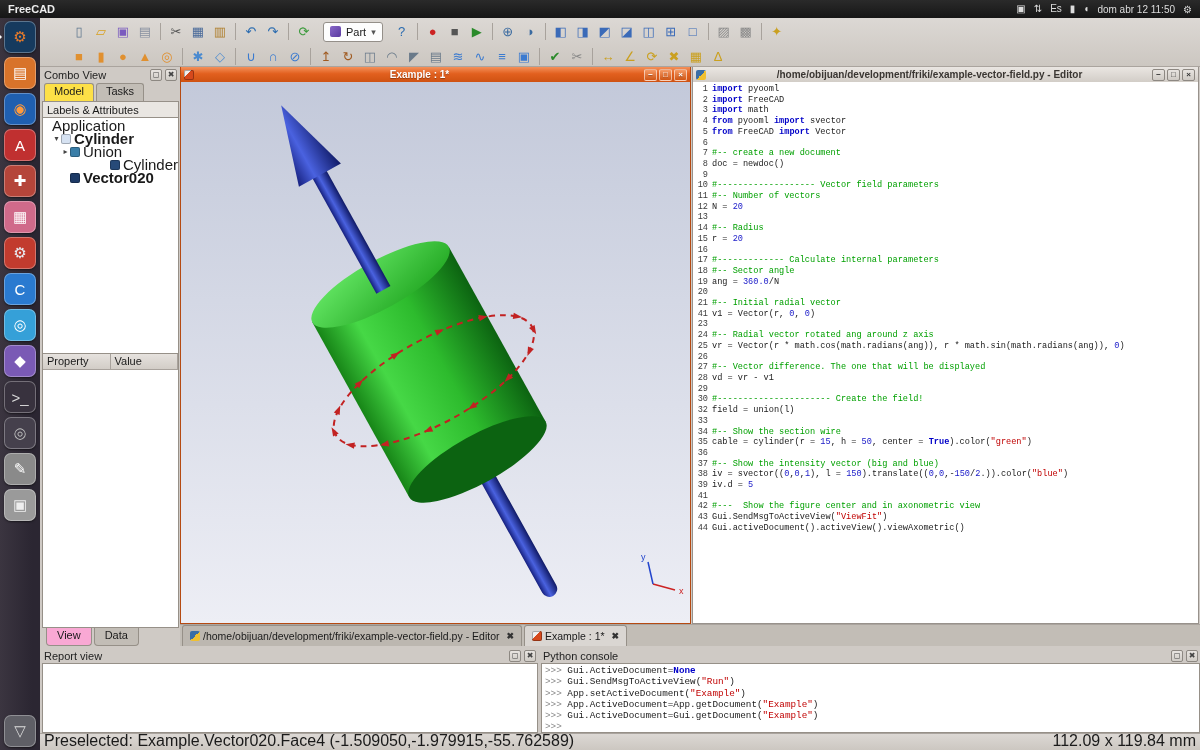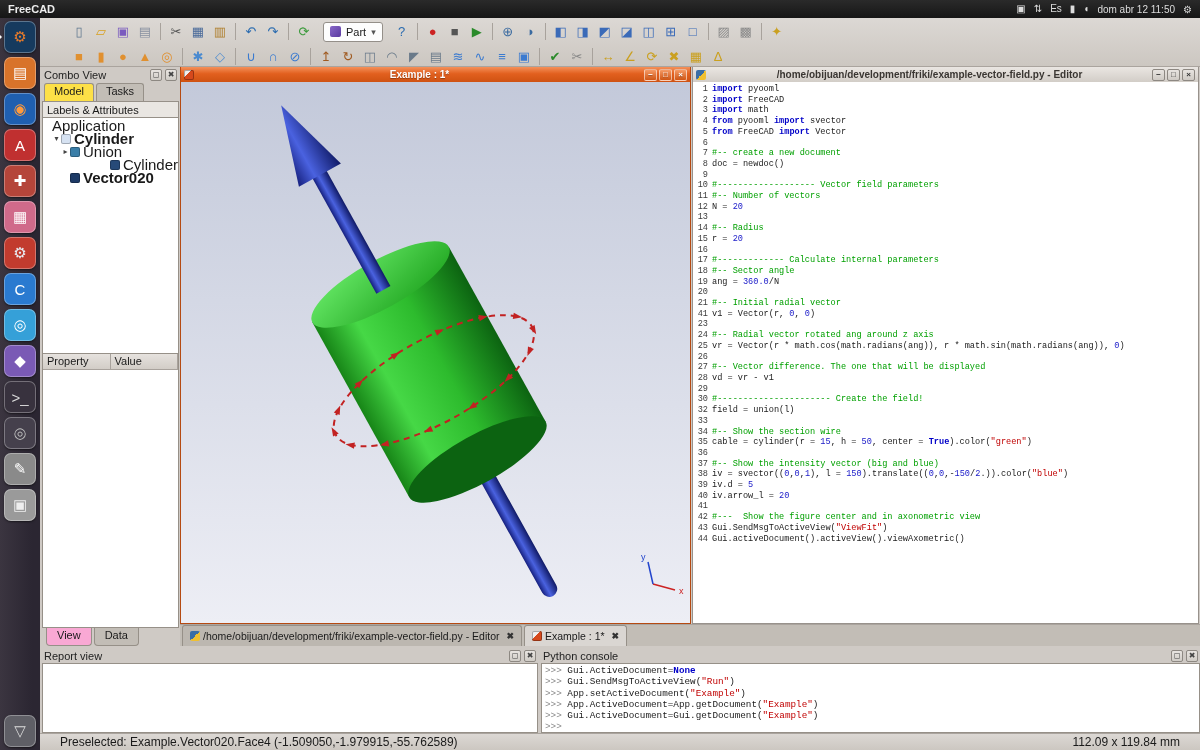--- a/index.html
+++ b/index.html
@@ -99,21 +99,21 @@
   
   .botpanel{position:absolute;display:flex;flex-direction:column;font-size:11px;z-index:8}
   #report{left:42px;top:648px;width:496px;height:85px}
   #console{left:541px;top:648px;width:659px;height:85px}
   .botpanel .content{flex:1;background:#fff;border:1px solid #969088;overflow:hidden}
   #console-lines{font-family:"Liberation Mono","DejaVu Sans Mono",monospace;font-size:9.3px;line-height:11.3px;padding:1px 3px;white-space:pre}
   .prompt{color:#8a8a8a}
 
   
   #statusbar{position:absolute;left:40px;top:733px;width:1160px;height:17px;background:linear-gradient(#dcd8d4,#ccc7c1);
-             border-top:1px solid #aaa49e;display:flex;align-items:center;font-size:12px;color:#1a1a1a;padding:0 20px;z-index:20}
+             border-top:1px solid #aaa49e;display:flex;align-items:flex-end;font-size:16px;color:#1a1a1a;padding:0 4px;z-index:20}
   #statusbar .left{flex:1;white-space:nowrap;overflow:hidden}
   #statusbar .right{white-space:nowrap}
 </style>
 </head>
 <body>
 
 <div id="screen">
 
   <div id="topbar">
     <span class="appname">FreeCAD</span>
@@ -396,21 +396,20 @@
           <div class="cl"><span class="no">29</span><span class="ct"> </span></div>
           <div class="cl"><span class="no">30</span><span class="ct"><span class="cm">#---------------------- Create the field!</span></span></div>
           <div class="cl"><span class="no">32</span><span class="ct">field = union(l)</span></div>
           <div class="cl"><span class="no">33</span><span class="ct"> </span></div>
           <div class="cl"><span class="no">34</span><span class="ct"><span class="cm">#-- Show the section wire</span></span></div>
           <div class="cl"><span class="no">35</span><span class="ct">cable = cylinder(r = <span class="nu">15</span>, h = <span class="nu">50</span>, center = <span class="kw">True</span>).color(<span class="st">"green"</span>)</span></div>
           <div class="cl"><span class="no">36</span><span class="ct"> </span></div>
           <div class="cl"><span class="no">37</span><span class="ct"><span class="cm">#-- Show the intensity vector (big and blue)</span></span></div>
           <div class="cl"><span class="no">38</span><span class="ct">iv = svector((<span class="nu">0</span>,<span class="nu">0</span>,<span class="nu">1</span>), l = <span class="nu">150</span>).translate((<span class="nu">0</span>,<span class="nu">0</span>,-<span class="nu">150</span>/<span class="nu">2</span>.)).color(<span class="st">"blue"</span>)</span></div>
           <div class="cl"><span class="no">39</span><span class="ct">iv.d = <span class="nu">5</span></span></div>
-          <div class="cl"><span class="no">40</span><span class="ct">iv.arrow_l = <span class="nu">20</span></span></div>
           <div class="cl"><span class="no">41</span><span class="ct"> </span></div>
           <div class="cl"><span class="no">42</span><span class="ct"><span class="cm">#---  Show the figure center and in axonometric view</span></span></div>
           <div class="cl"><span class="no">43</span><span class="ct">Gui.SendMsgToActiveView(<span class="st">"ViewFit"</span>)</span></div>
           <div class="cl"><span class="no">44</span><span class="ct">Gui.activeDocument().activeView().viewAxometric()</span></div>
         </div>
     </div>
   </div>
 
   <div id="mditabbar">
     <div id="mdi-tabs">

